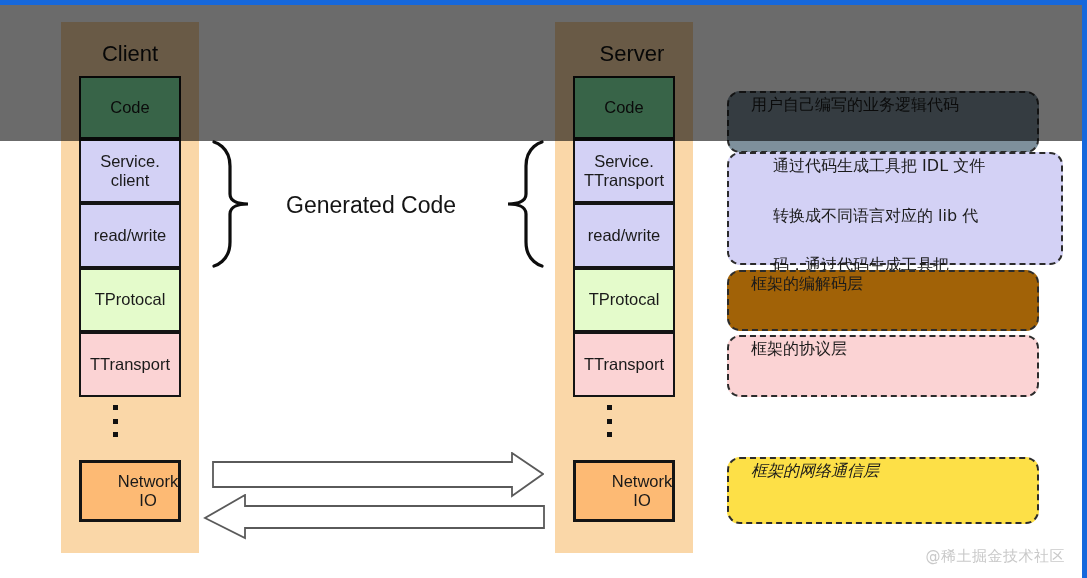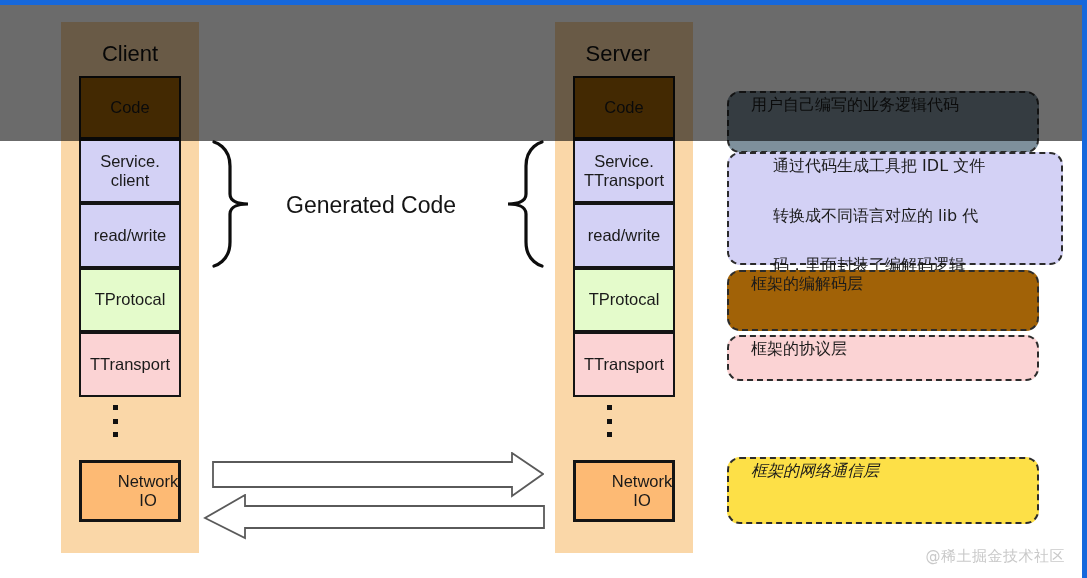--- a/index.html
+++ b/index.html
@@ -68,21 +68,21 @@
     border: 2px solid #141414;
     display: flex;
     align-items: center;
     justify-content: center;
     text-align: center;
     font-size: 16.5px;
     color: #1a1a1a;
     line-height: 1.18;
     z-index: 8;
   }
-  .sbox.code      { background: #a16207; }
+  .sbox.code      { background: #86efac; }
   .sbox.gen       { background: #d3d1f5; }
   .sbox.protocol  { background: #e4fbcb; }
   .sbox.transport { background: #fbd3d4; }
   .sbox.netio     { background: #fdba74; border-width: 3px; padding-left: 36px; }
 
   
   .dots {
     position: absolute;
     z-index: 9;
     display: flex;
@@ -175,21 +175,21 @@
 
   <div class="dots" style="left:112px; top:405px; width:6px; height:32px;">
     <i></i>
       <i></i>
       <i></i>
   </div>
 
   <div class="sbox netio" style="left:79px; top:460px; width:102px; height:62px;">Network IO</div>
 
   <div class="lane" style="left:555px; top:22px; width:138px; height:531px;"></div>
-  <div class="lane-title" style="left:549px; top:43px; width:138px;">Server</div>
+  <div class="lane-title" style="left:563px; top:43px; width:138px;">Server</div>
 
   <div class="sbox code" style="left:573px; top:76px; width:102px; height:63px;">Code</div>
 
   <div class="sbox gen" style="left:573px; top:139px; width:102px; height:64px; flex-direction:column;">
     <span>Service.</span>
     <span>TTransport</span>
   </div>
 
   <div class="sbox gen" style="left:573px; top:203px; width:102px; height:65px;">read/write</div>
 
@@ -224,29 +224,29 @@
   </svg>
 
   <div class="legend l-code" style="left:727px; top:91px; width:312px; height:62px;">
     <span>用户自己编写的业务逻辑代码</span>
   </div>
 
   <div class="legend l-gen" style="left:727px; top:152px; width:336px; height:113px;">
     <span>
       <span>通过代码生成工具把 IDL 文件</span><br>
       <span>转换成不同语言对应的 lib 代</span><br>
-      <span>码，里面封装了编解码逻辑</span>
+      <span>码，通过代码生成工具把</span>
     </span>
   </div>
 
   <div class="legend l-proto" style="left:727px; top:270px; width:312px; height:61px;">
     <span>框架的编解码层</span>
   </div>
 
-  <div class="legend l-trans" style="left:727px; top:335px; width:312px; height:46px;">
+  <div class="legend l-trans" style="left:727px; top:335px; width:312px; height:62px;">
     <span>框架的协议层</span>
   </div>
 
   <div class="legend l-net" style="left:727px; top:457px; width:312px; height:67px;">
     <span>框架的网络通信层</span>
   </div>
 
   <div class="watermark">@稀土掘金技术社区</div>
 
   <div class="dim-overlay"></div>

